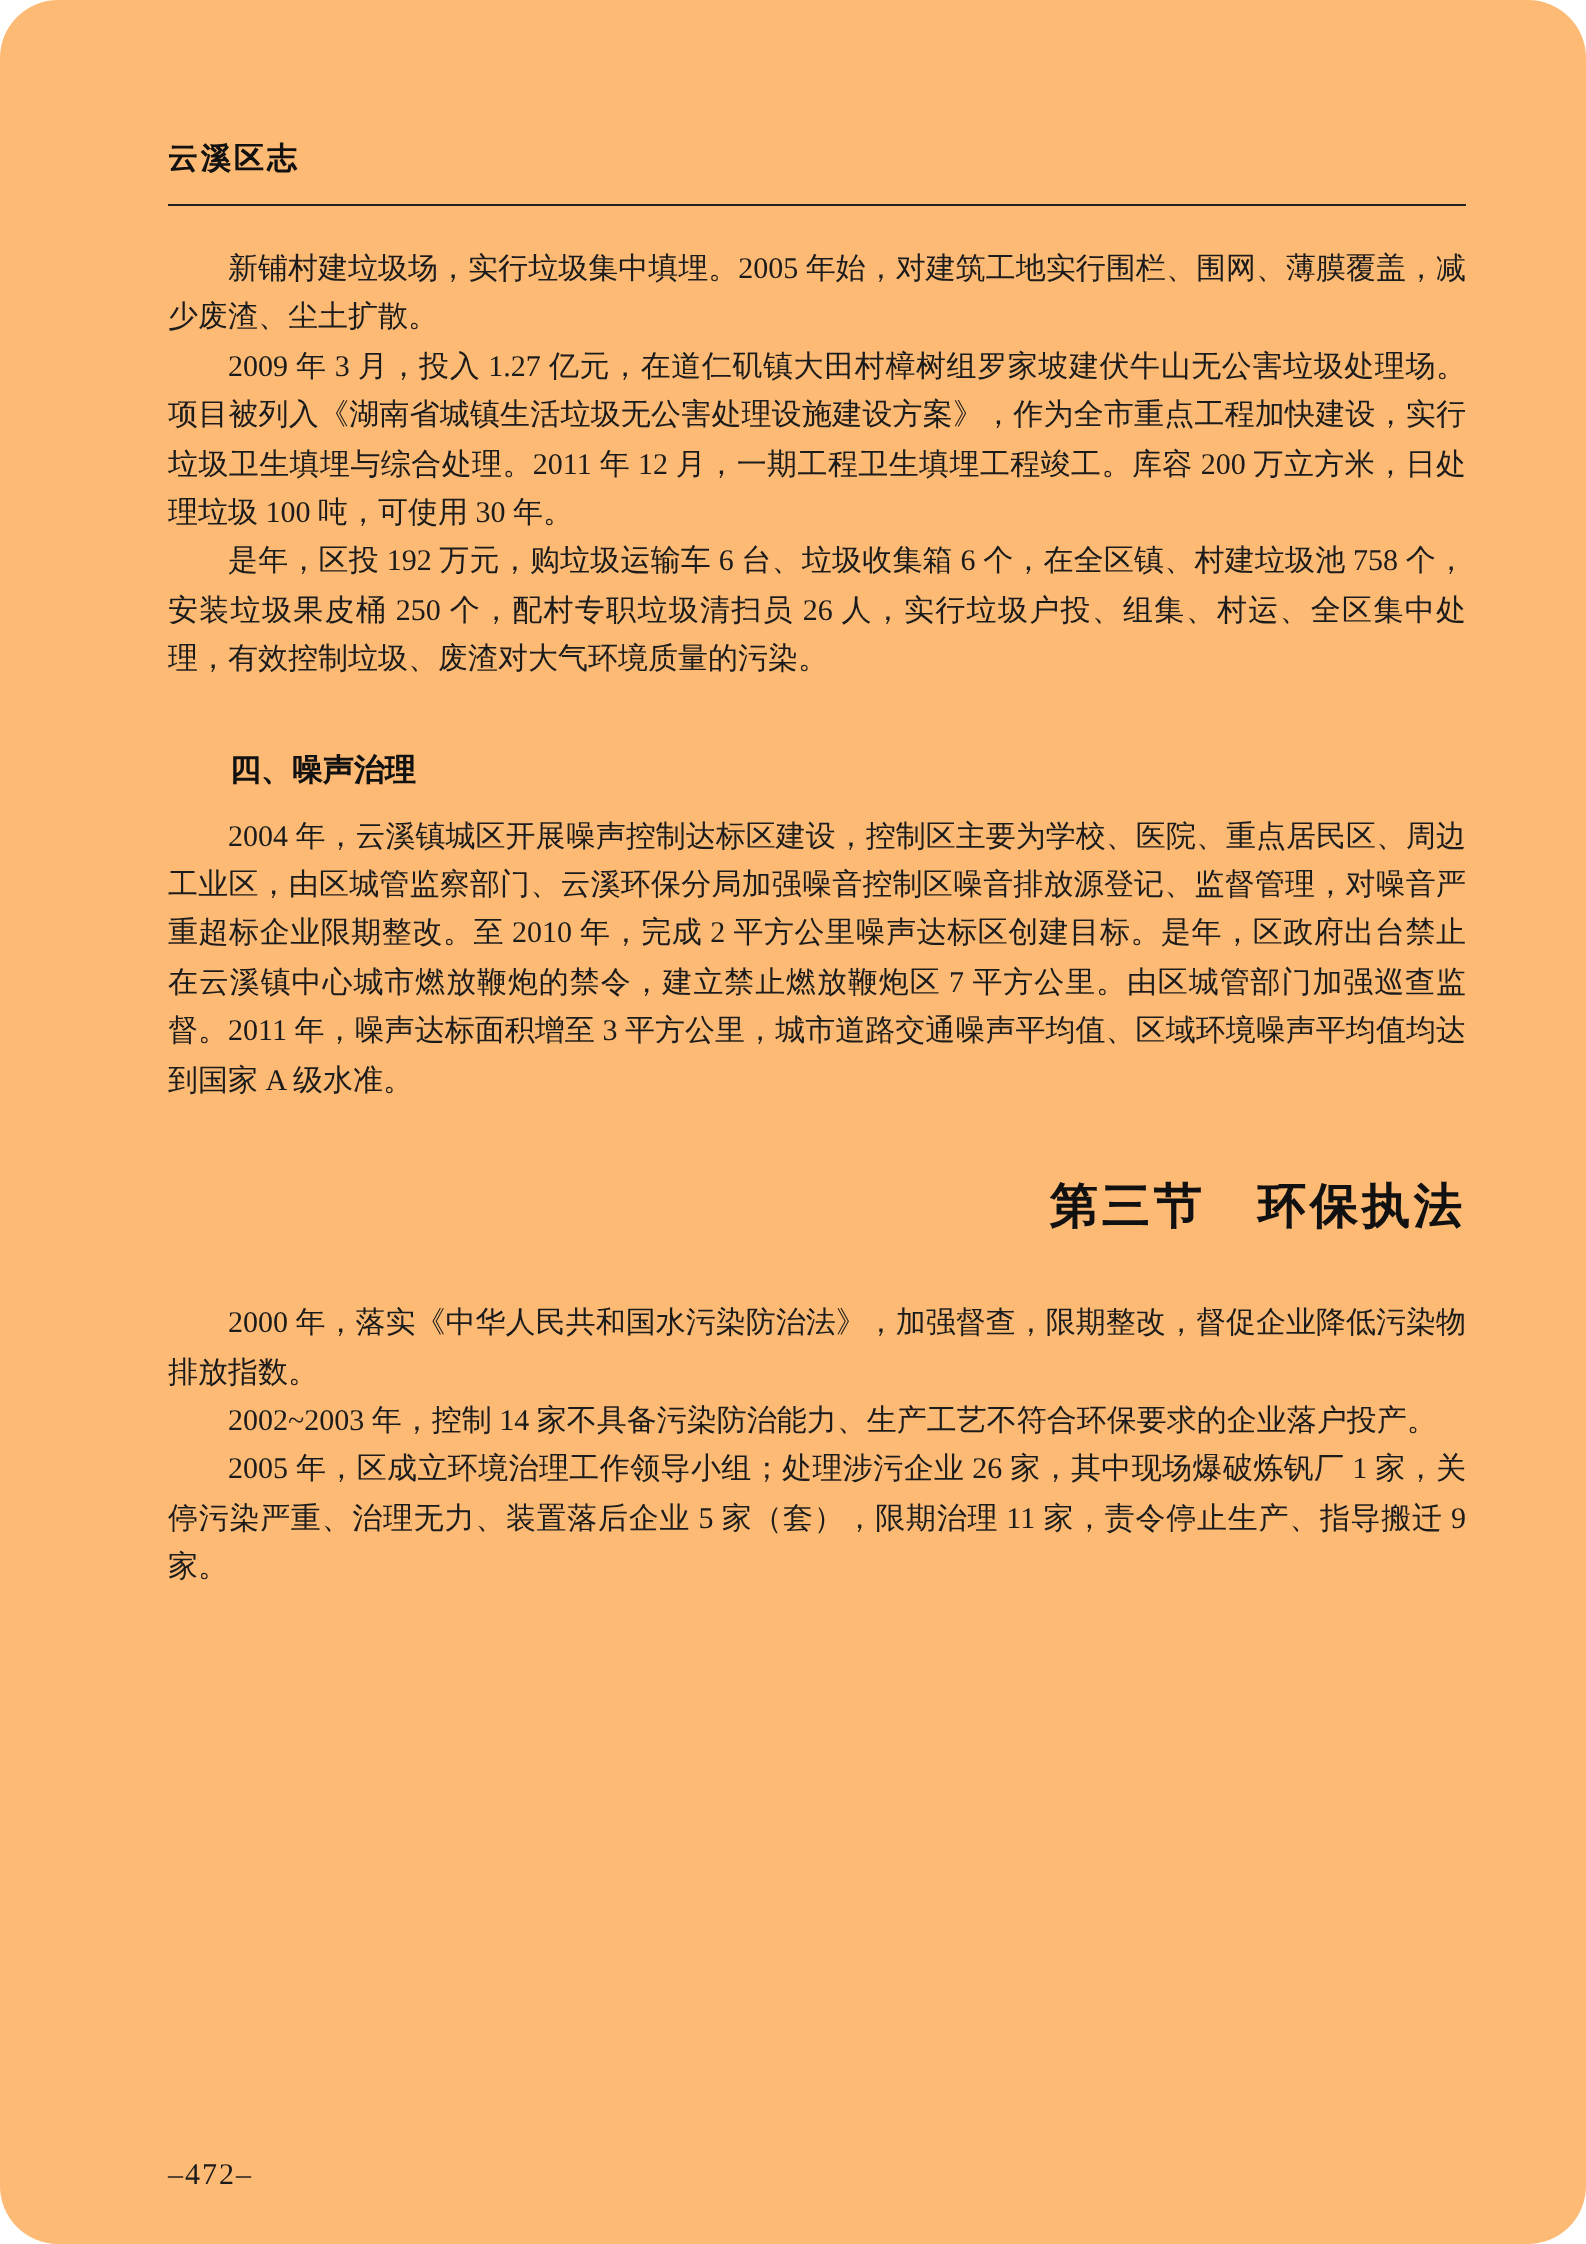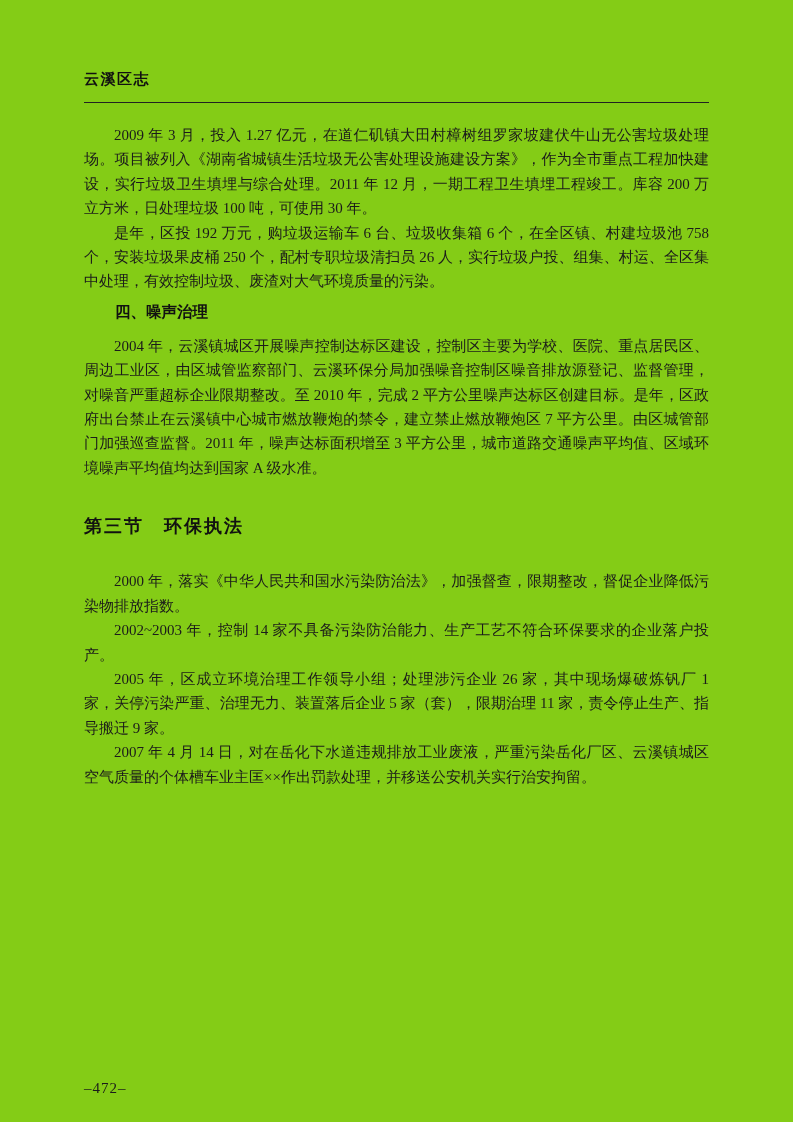--- a/index.html
+++ b/index.html
@@ -4,26 +4,27 @@
 <style>
   html, body {
     margin: 0;
     padding: 0;
     background: #ffffff;
   }
   .page {
     position: relative;
     width: 793px;
     height: 1122px;
-    background: #84cc16;
+    background: #fdba74;
     box-sizing: border-box;
-    padding: 70px 84px 0 84px;
+    padding: 70px 60px 0 84px;
     color: #1b1b1b;
     font-family: "Liberation Serif", "DejaVu Serif", serif;
     overflow: hidden;
+    border-radius: 29px;
   }
   .book-title {
     font-family: "Liberation Sans", "DejaVu Sans", sans-serif;
     font-weight: 700;
     font-size: 15px;
     letter-spacing: 1.5px;
     color: #111;
   }
   .header-rule {
     border: none;
@@ -39,29 +40,29 @@
     line-height: 24.4px;
     text-align: justify;
     text-indent: 2em;
     word-break: break-all;
   }
   .sub-heading {
     font-family: "Liberation Sans", "DejaVu Sans", sans-serif;
     font-weight: 700;
     font-size: 15.5px;
     color: #111;
-    margin: 8px 0 11px 0;
+    margin: 32px 0 11px 0;
     text-indent: 2em;
   }
   .section-title {
     font-family: Liberation Sans, sans-serif;
     font-weight: 700;
-    font-size: 18px;
+    font-size: 24px;
     color: #111;
-    text-align: left;
+    text-align: right;
     letter-spacing: 2px;
     margin: 34px 0 31px 0;
   }
   .page-footer {
     position: absolute;
     left: 84px;
     top: 1080px;
     font-size: 15px;
     letter-spacing: 1px;
     color: #1b1b1b;
@@ -72,41 +73,41 @@
 
 <div class="page">
 
   <header>
     <div class="book-title">云溪区志</div>
     <hr class="header-rule">
   </header>
 
   <main class="page-body">
 
+    <p class="body-para">新铺村建垃圾场，实行垃圾集中填埋。2005 年始，对建筑工地实行围栏、围网、薄膜覆盖，减少废渣、尘土扩散。</p>
 
     <p class="body-para">2009 年 3 月，投入 1.27 亿元，在道仁矶镇大田村樟树组罗家坡建伏牛山无公害垃圾处理场。项目被列入《湖南省城镇生活垃圾无公害处理设施建设方案》，作为全市重点工程加快建设，实行垃圾卫生填埋与综合处理。2011 年 12 月，一期工程卫生填埋工程竣工。库容 200 万立方米，日处理垃圾 100 吨，可使用 30 年。</p>
 
     <p class="body-para">是年，区投 192 万元，购垃圾运输车 6 台、垃圾收集箱 6 个，在全区镇、村建垃圾池 758 个，安装垃圾果皮桶 250 个，配村专职垃圾清扫员 26 人，实行垃圾户投、组集、村运、全区集中处理，有效控制垃圾、废渣对大气环境质量的污染。</p>
 
     <h3 class="sub-heading">四、噪声治理</h3>
 
     <p class="body-para">2004 年，云溪镇城区开展噪声控制达标区建设，控制区主要为学校、医院、重点居民区、周边工业区，由区城管监察部门、云溪环保分局加强噪音控制区噪音排放源登记、监督管理，对噪音严重超标企业限期整改。至 2010 年，完成 2 平方公里噪声达标区创建目标。是年，区政府出台禁止在云溪镇中心城市燃放鞭炮的禁令，建立禁止燃放鞭炮区 7 平方公里。由区城管部门加强巡查监督。2011 年，噪声达标面积增至 3 平方公里，城市道路交通噪声平均值、区域环境噪声平均值均达到国家 A 级水准。</p>
 
     <h2 class="section-title">第三节　环保执法</h2>
 
 
     <p class="body-para">2000 年，落实《中华人民共和国水污染防治法》，加强督查，限期整改，督促企业降低污染物排放指数。</p>
 
     <p class="body-para">2002~2003 年，控制 14 家不具备污染防治能力、生产工艺不符合环保要求的企业落户投产。</p>
 
 
     <p class="body-para">2005 年，区成立环境治理工作领导小组；处理涉污企业 26 家，其中现场爆破炼钒厂 1 家，关停污染严重、治理无力、装置落后企业 5 家（套），限期治理 11 家，责令停止生产、指导搬迁 9 家。</p>
 
 
-    <p class="body-para">2007 年 4 月 14 日，对在岳化下水道违规排放工业废液，严重污染岳化厂区、云溪镇城区空气质量的个体槽车业主匡××作出罚款处理，并移送公安机关实行治安拘留。</p>
 
 
   </main>
 
   <footer class="page-footer">
     <span>–472–</span>
   </footer>
 
 </div>
 

